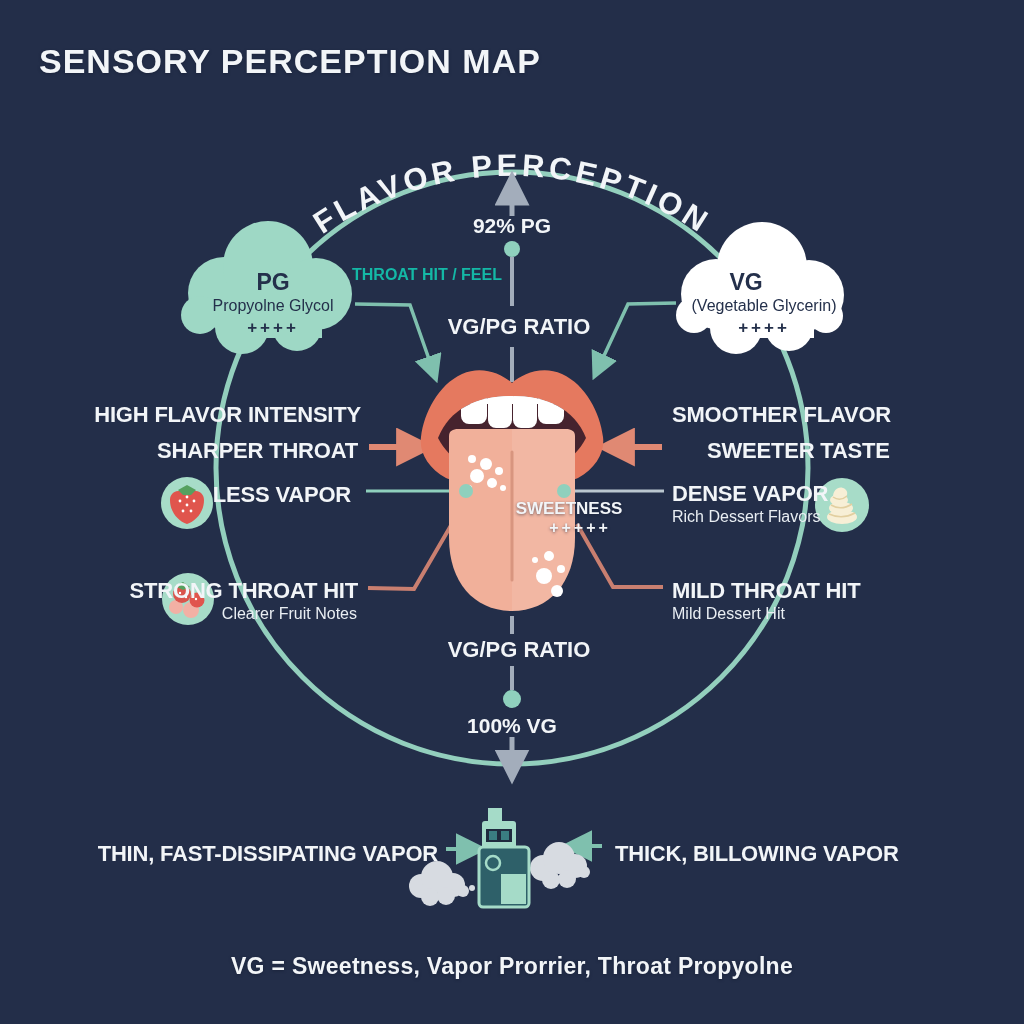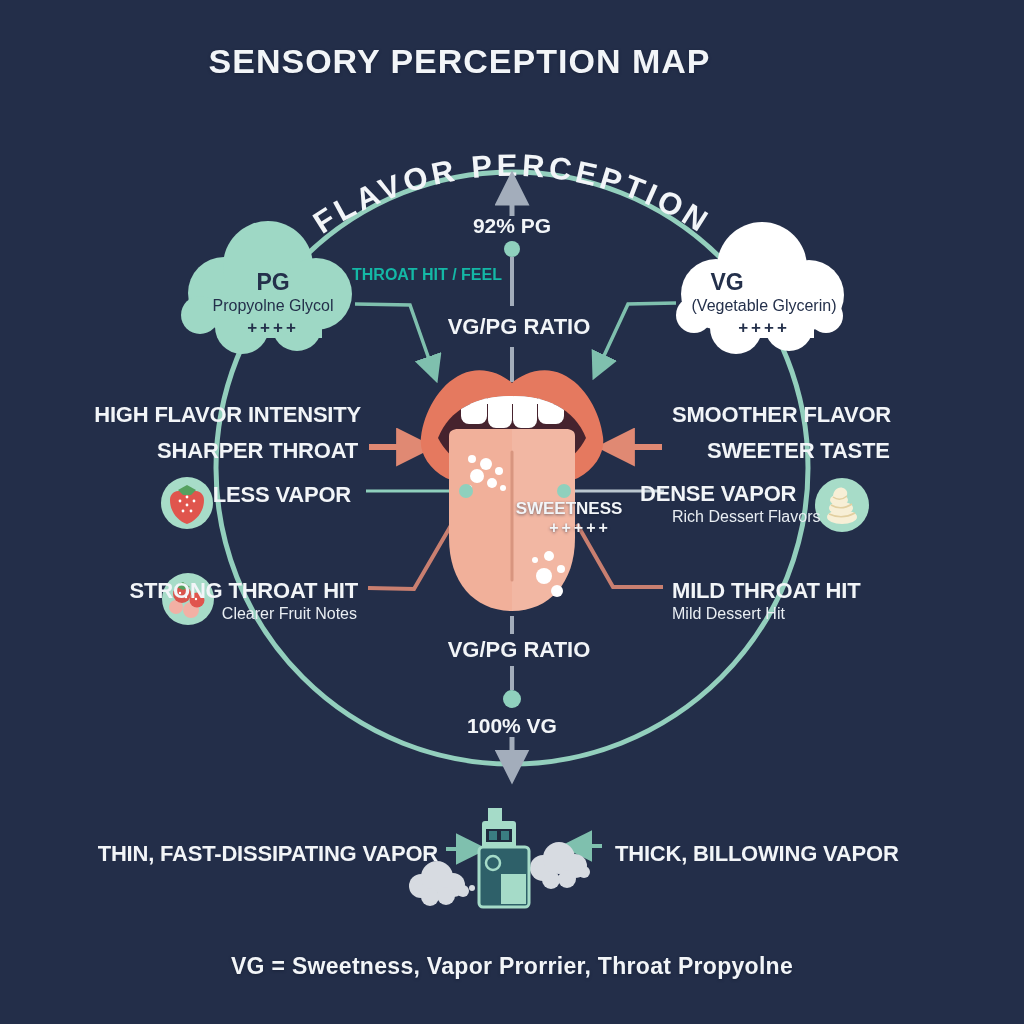--- a/index.html
+++ b/index.html
@@ -1,21 +1,21 @@
 <!DOCTYPE html>
 <html><head>
 <meta charset="utf-8">
 <style>
   html,body{margin:0;padding:0;background:#232e49;}
   #canvas{position:relative;width:1024px;height:1024px;background:#232e49;overflow:hidden;
           font-family:"Liberation Sans", sans-serif;}
   #gfx{position:absolute;left:0;top:0;z-index:1;}
   .txt{position:absolute;z-index:2;color:#f2f5f8;white-space:nowrap;}
   .b{font-weight:bold;}
-  .title{width:919px;text-align:center;top:42px;font-size:34px;letter-spacing:1px;font-weight:bold;}
+  .title{width:919px;top:42px;font-size:34px;letter-spacing:1px;font-weight:bold;margin-left:39px;}
   .lbl{font-size:22px;font-weight:bold;letter-spacing:-0.2px;}
   .sub{font-size:16px;color:#e9eef3;}
   .r{text-align:right;}
   .teal{color:#14b8a6;}
   .center{text-align:center;}
   .cloudtxt{color:#24304b;text-align:center;z-index:3;}
   .arcText{font-family:"Liberation Sans",sans-serif;font-weight:bold;font-size:31px;letter-spacing:4px;fill:#f2f5f8;}
   .footer{width:1024px;text-align:center;top:953px;font-size:23px;font-weight:bold;letter-spacing:0.3px;}
   .shadow{text-shadow:0 1px 3px rgba(20,28,48,0.55);}
 </style>
@@ -202,33 +202,33 @@
   <div class="txt b center" style="left:432px;top:214px;width:160px;font-size:21px;">92% PG</div>
   <div class="txt b teal center" style="left:352px;top:266px;width:150px;font-size:16px;">THROAT HIT / FEEL</div>
   <div class="txt b center" style="left:419px;top:314px;width:200px;font-size:22px;">VG/PG RATIO</div>
   <div class="txt b center" style="left:419px;top:637px;width:200px;font-size:22px;">VG/PG RATIO</div>
   <div class="txt b center" style="left:432px;top:714px;width:160px;font-size:21px;">100% VG</div>
 
   <div class="txt cloudtxt b" style="left:183px;top:269px;width:180px;font-size:23px;">PG</div>
   <div class="txt cloudtxt" style="left:183px;top:297px;width:180px;font-size:16px;">Propyolne Glycol</div>
   <div class="txt cloudtxt b" style="left:183px;top:318px;width:180px;font-size:17px;letter-spacing:3px;">++++</div>
 
-  <div class="txt cloudtxt b" style="left:637px;top:269px;width:180px;font-size:23px;">VG</div>
+  <div class="txt cloudtxt b" style="left:656px;top:269px;width:180px;font-size:23px;">VG</div>
   <div class="txt cloudtxt" style="left:674px;top:297px;width:180px;font-size:16px;">(Vegetable Glycerin)</div>
   <div class="txt cloudtxt b" style="left:674px;top:318px;width:180px;font-size:17px;letter-spacing:3px;">++++</div>
 
   <div class="txt lbl r" style="right:663px;top:402px;">HIGH FLAVOR INTENSITY</div>
   <div class="txt lbl r" style="right:666px;top:438px;">SHARPER THROAT</div>
   <div class="txt lbl r" style="right:673px;top:482px;">LESS VAPOR</div>
   <div class="txt lbl r" style="right:666px;top:578px;">STRONG THROAT HIT</div>
   <div class="txt sub r" style="right:667px;top:605px;">Clearer Fruit Notes</div>
 
   <div class="txt lbl" style="left:672px;top:402px;">SMOOTHER FLAVOR</div>
   <div class="txt lbl" style="left:672px;top:438px;margin-left:35px;">SWEETER TASTE</div>
-  <div class="txt lbl" style="left:640px;top:481px;">DENSE VAPOR</div>
+  <div class="txt lbl" style="left:672px;top:481px;">DENSE VAPOR</div>
   <div class="txt sub" style="left:672px;top:508px;">Rich Dessert Flavors</div>
   <div class="txt lbl" style="left:672px;top:578px;">MILD THROAT HIT</div>
   <div class="txt sub" style="left:672px;top:605px;">Mild Dessert Hit</div>
 
   <div class="txt b center shadow" style="left:489px;top:499px;width:160px;font-size:17px;">SWEETNESS</div>
   <div class="txt b center shadow" style="left:500px;top:519px;width:160px;font-size:16px;letter-spacing:3px;">+++++</div>
 
   <div class="txt lbl r" style="right:586px;top:841px;">THIN, FAST-DISSIPATING VAPOR</div>
   <div class="txt lbl" style="left:615px;top:841px;">THICK, BILLOWING VAPOR</div>
 

